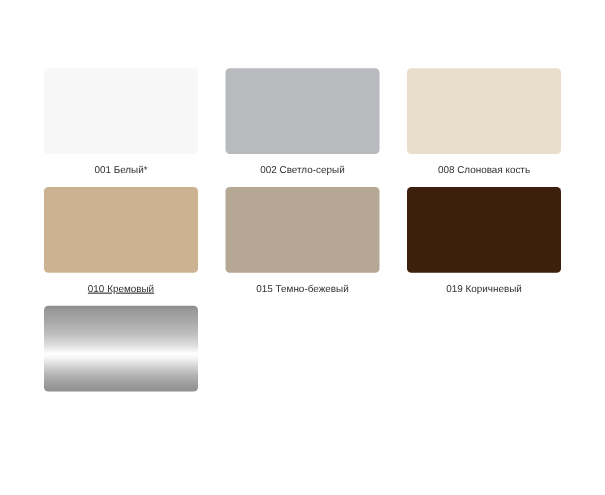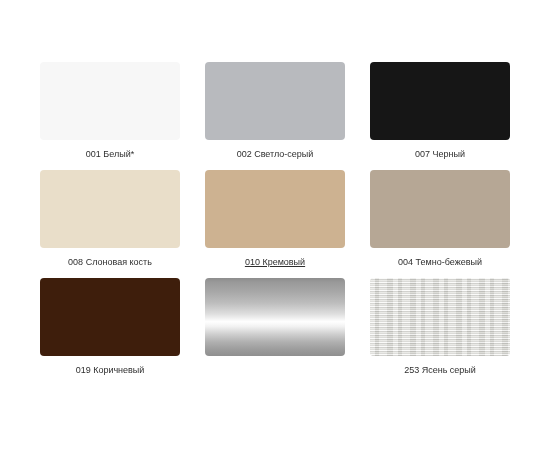--- a/index.html
+++ b/index.html
@@ -102,47 +102,39 @@
   <div class="swatch-cell">
     <div class="swatch-chip" style="background-color:#F7F7F7;"></div>
     <div class="swatch-label" style="color: rgb(47, 47, 47);">001 Белый*</div>
   </div>
 
   <div class="swatch-cell">
     <div class="swatch-chip" style="background-color:#B8BABE;"></div>
     <div class="swatch-label" style="color: rgb(47, 47, 47);">002 Светло-серый</div>
   </div>
 
-  <div class="swatch-cell">
-    <div class="swatch-chip" style="background-color:#161616;"></div>
-    <div class="swatch-label" style="color: rgb(47, 47, 47);">007 Черный</div>
-  </div>
 
   <div class="swatch-cell">
     <div class="swatch-chip" style="background-color:#E9DEC9;"></div>
     <div class="swatch-label" style="color: rgb(47, 47, 47);">008 Слоновая кость</div>
   </div>
 
   <div class="swatch-cell">
     <div class="swatch-chip" style="background-color:#CDB291;"></div>
     <div class="swatch-label" style="color: rgb(47, 47, 47); text-decoration: underline;">010 Кремовый</div>
   </div>
 
   <div class="swatch-cell">
     <div class="swatch-chip" style="background-color:#B6A795;"></div>
-    <div class="swatch-label" style="color: rgb(47, 47, 47);">004 Темно-бежевый</div>
+    <div class="swatch-label" style="color: rgb(47, 47, 47);">015 Темно-бежевый</div>
   </div>
 
   <div class="swatch-cell">
     <div class="swatch-chip" style="background-color:#3E1E0C;"></div>
     <div class="swatch-label" style="color: rgb(47, 47, 47); text-align: center;">019 Коричневый</div>
   </div>
 
   <div class="swatch-cell">
     <div class="swatch-chip chip-metallic"></div>
   </div>
 
-  <div class="swatch-cell">
-    <div class="swatch-chip chip-woodgrain"></div>
-    <div class="swatch-label" style="color: rgb(47, 47, 47);">253 Ясень серый</div>
-  </div>
 
 </div>
 
 </body></html>

